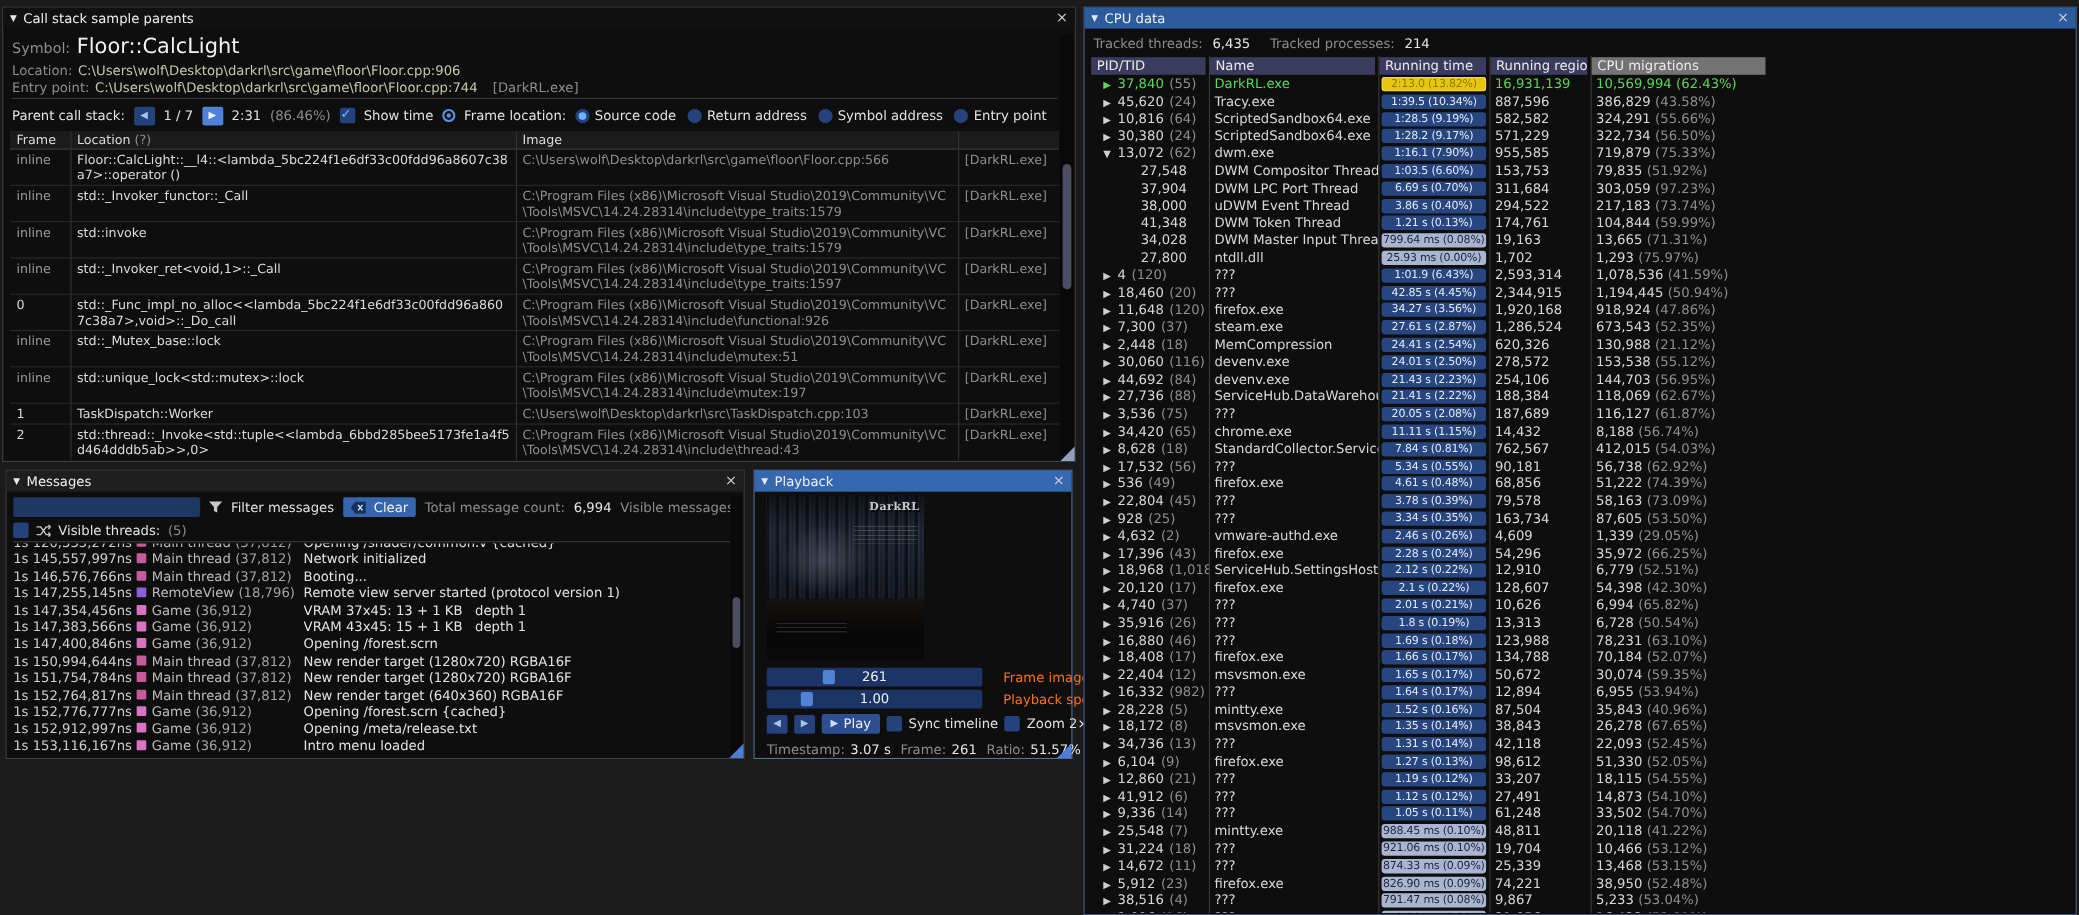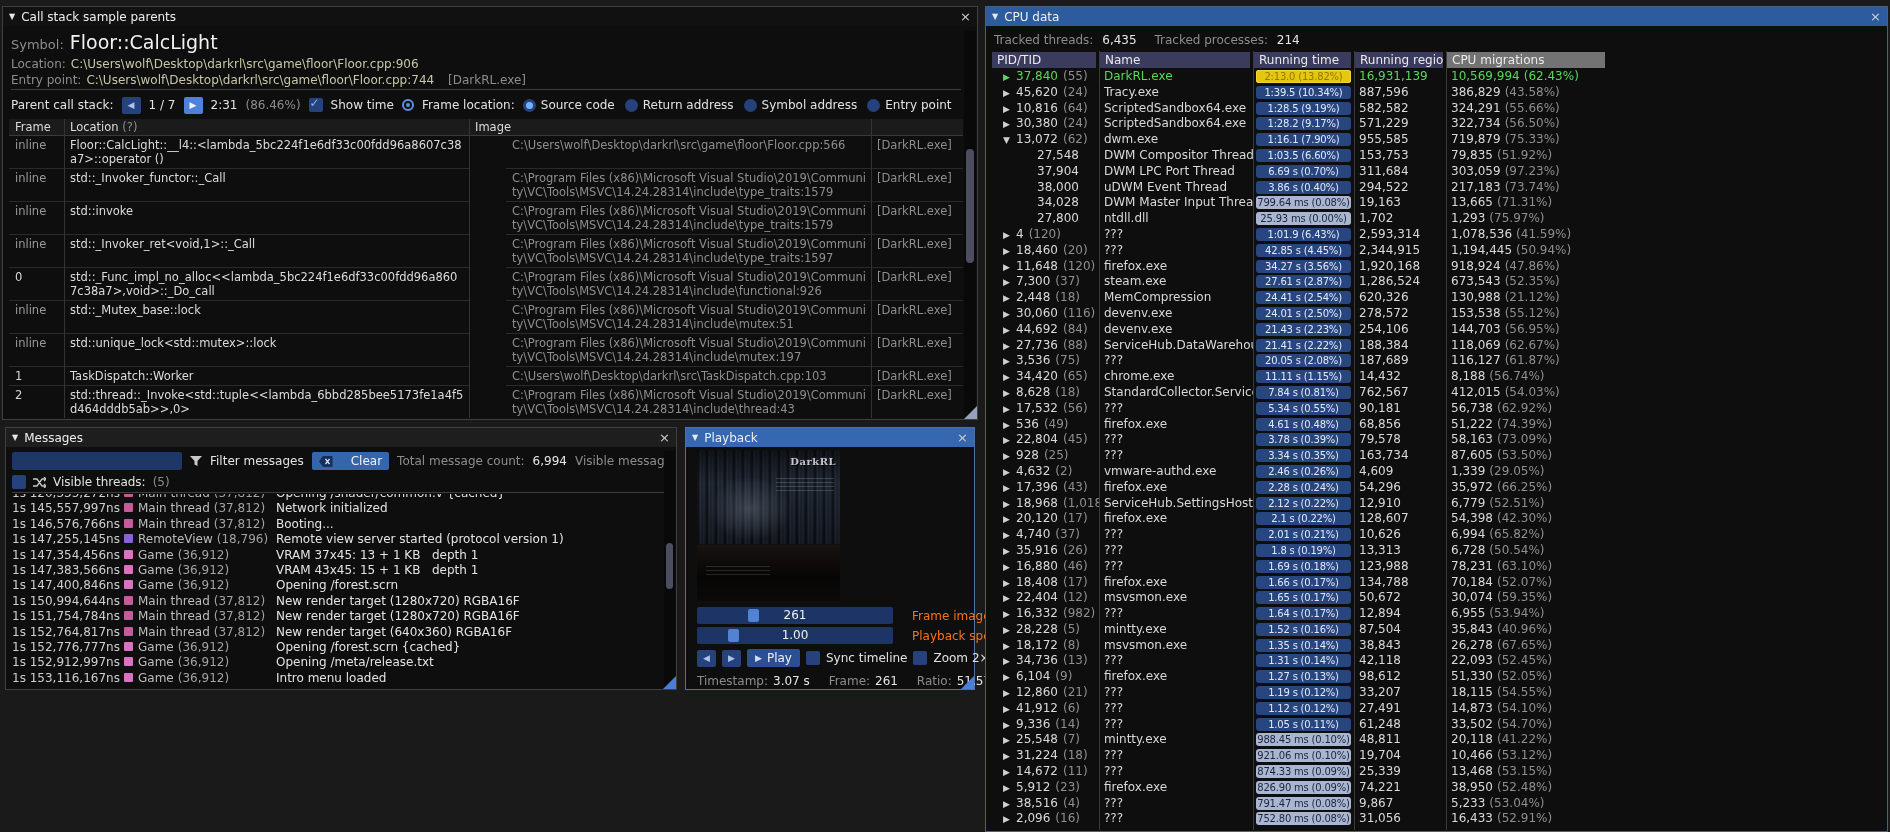--- a/index.html
+++ b/index.html
@@ -47,30 +47,30 @@
   .path { color:#c7c7a8; margin-left:5px; }
   .cs-controls { position:absolute; left:8px; top:88px; height:20px; display:flex; align-items:center; gap:8px; white-space:nowrap; }
   .cs-table { position:absolute; left:6px; top:112px; right:14px; bottom:1px; overflow:hidden; font-size:11.5px; }
   .cs-head { display:grid; grid-template-columns:55px 405px 402px auto; height:17px; line-height:17px; background:#1b1b1b; border-bottom:1px solid #3a3a3a; color:#dcdcdc; }
   .cs-head > div { padding:0 6px; overflow:hidden; white-space:nowrap; }
   .cs-row { display:grid; grid-template-columns:55px 405px 402px auto; }
   .cs-row > div { padding:2px 5px 2px 6px; border-bottom:1px solid #2a2a2a; word-break:break-all; line-height:14px; overflow:hidden; }
   .cs-row .fr { color:#9a9a9a; }
   .cs-row.numfr .fr { color:#d8d8d8; }
   .cs-row .fn { color:#dcdcdc; }
-  .cs-row .lc { color:#8e8e8e;margin-left:37px; }
+  .cs-row .lc { color:#8e8e8e; }
   .cs-row .im { color:#8e8e8e; }
   .cs-sep { position:absolute; top:0; bottom:0; width:1px; background:#333333; }
 
   
   #win-messages { left:5px; top:427px; width:672px; height:263px; }
   .m-controls1 { position:absolute; left:6px; top:23px; right:2px; height:20px; display:flex; align-items:center; gap:8px; overflow:hidden; white-space:nowrap; }
   .m-controls2 { position:absolute; left:6px; top:45px; height:18px; display:flex; align-items:center; gap:7px; }
   .filter-input { width:170px; height:18px; background:#1f3765; border:none; border-radius:2px; color:#e0e0e0; font-family:inherit; font-size:12px; padding:0 5px; outline:none; flex:none; }
-  .clear-btn { height:18px; padding:0 7px; background:#3566ad; border-radius:2px; display:inline-flex; align-items:center; gap:18px; color:#f2f2f2; flex:none; }
+  .clear-btn { height:18px; padding:0 7px; background:#3566ad; border-radius:2px; display:inline-flex; align-items:center; gap:7px; color:#f2f2f2; flex:none; }
   .msg-list { position:absolute; left:6px; top:66px; right:13px; bottom:1px; overflow:hidden; }
   .msg-inner { margin-top:-8px; }
   .msg-row { display:grid; grid-template-columns:112px 152px auto; height:15.4px; line-height:15.4px; white-space:pre; overflow:hidden; }
   .msg-row .mt { color:#cfcfcf; overflow:hidden; }
   .msg-row .mth { overflow:hidden; }
   .msg-row .mm { color:#e3e3e3; overflow:hidden; }
   .swatch { display:inline-block; width:9px; height:9px; border-radius:1px; margin-right:5px; }
   .thname { color:#bdbdbd; }
   .thtid { color:#a3a3a3; margin-left:4px; }
 
@@ -90,21 +90,21 @@
   #slider-frame { top:179px; } #slider-speed { top:199px; }
   .grab { position:absolute; top:2px; width:11px; height:13px; background:#5282d4; border-radius:2px; }
   .sval { position:absolute; left:0; right:0; text-align:center; line-height:17px; color:#f0f0f0; }
   .slider-label { position:absolute; left:226px; color:#f97316; white-space:nowrap; }
   #label-frame { top:181px; } #label-speed { top:201px; }
   .pb-buttons { position:absolute; left:11px; top:221px; display:flex; align-items:center; gap:6px; white-space:nowrap; }
   .play-btn { height:18px; padding:0 8px; background:#2c4f93; border-radius:2px; display:inline-flex; align-items:center; gap:5px; color:#f0f0f0; flex:none; }
   .ptri { font-size:9px; color:#cfe0ff; }
   .pb-status { position:absolute; left:11px; top:246px; white-space:nowrap; }
   .pb-status span { margin-right:5px; }
-  .gapped { margin-left:10px; }
+  .gapped { }
 
   
   #win-cpu { left:985px; top:6px; width:903px; height:826px; border-color:#4a5f85; }
   .cpu-stats { position:absolute; left:8px; top:26px; white-space:nowrap; }
   .cpu-table { position:absolute; left:5px; top:44px; right:1px; bottom:1px; overflow:hidden; }
   .cpu-head { display:grid; grid-template-columns:108px 154px 101px 92px 162px auto; height:18px; position:relative; z-index:2; }
   .cpu-hcell { background:#3b3b5e; color:#ebebeb; line-height:16px; margin:1px 3px 1px 1px; padding:0 5px; overflow:hidden; white-space:nowrap; }
   .cpu-hcell.teal { background:#737373; }
   .cpu-seps { position:absolute; top:0; bottom:0; left:0; right:0; z-index:1; }
   .cpu-sep { position:absolute; top:0; bottom:0; width:1px; background:#3a3a3a; }
@@ -540,20 +540,28 @@
 
         <div class="cpu-row child">
           <div class="c-pid"><span class="arrow"></span><span class="pid">38,000</span><span class="cnt"></span></div>
           <div class="c-name">uDWM Event Thread</div>
           <div class="c-time"><span class="pill">3.86 s (0.40%)</span></div>
           <div class="c-reg">294,522</div>
           <div class="c-mig"><span class="mig">217,183</span><span class="migp">(73.74%)</span></div>
           <div></div>
         </div>
 
+        <div class="cpu-row child">
+          <div class="c-pid"><span class="arrow"></span><span class="pid">41,348</span><span class="cnt"></span></div>
+          <div class="c-name">DWM Token Thread</div>
+          <div class="c-time"><span class="pill">1.21 s (0.13%)</span></div>
+          <div class="c-reg">174,761</div>
+          <div class="c-mig"><span class="mig">104,844</span><span class="migp">(59.99%)</span></div>
+          <div></div>
+        </div>
 
         <div class="cpu-row child">
           <div class="c-pid"><span class="arrow"></span><span class="pid">34,028</span><span class="cnt"></span></div>
           <div class="c-name">DWM Master Input Thread</div>
           <div class="c-time"><span class="pill light">799.64 ms (0.08%)</span></div>
           <div class="c-reg">19,163</div>
           <div class="c-mig"><span class="mig">13,665</span><span class="migp">(71.31%)</span></div>
           <div></div>
         </div>
 

